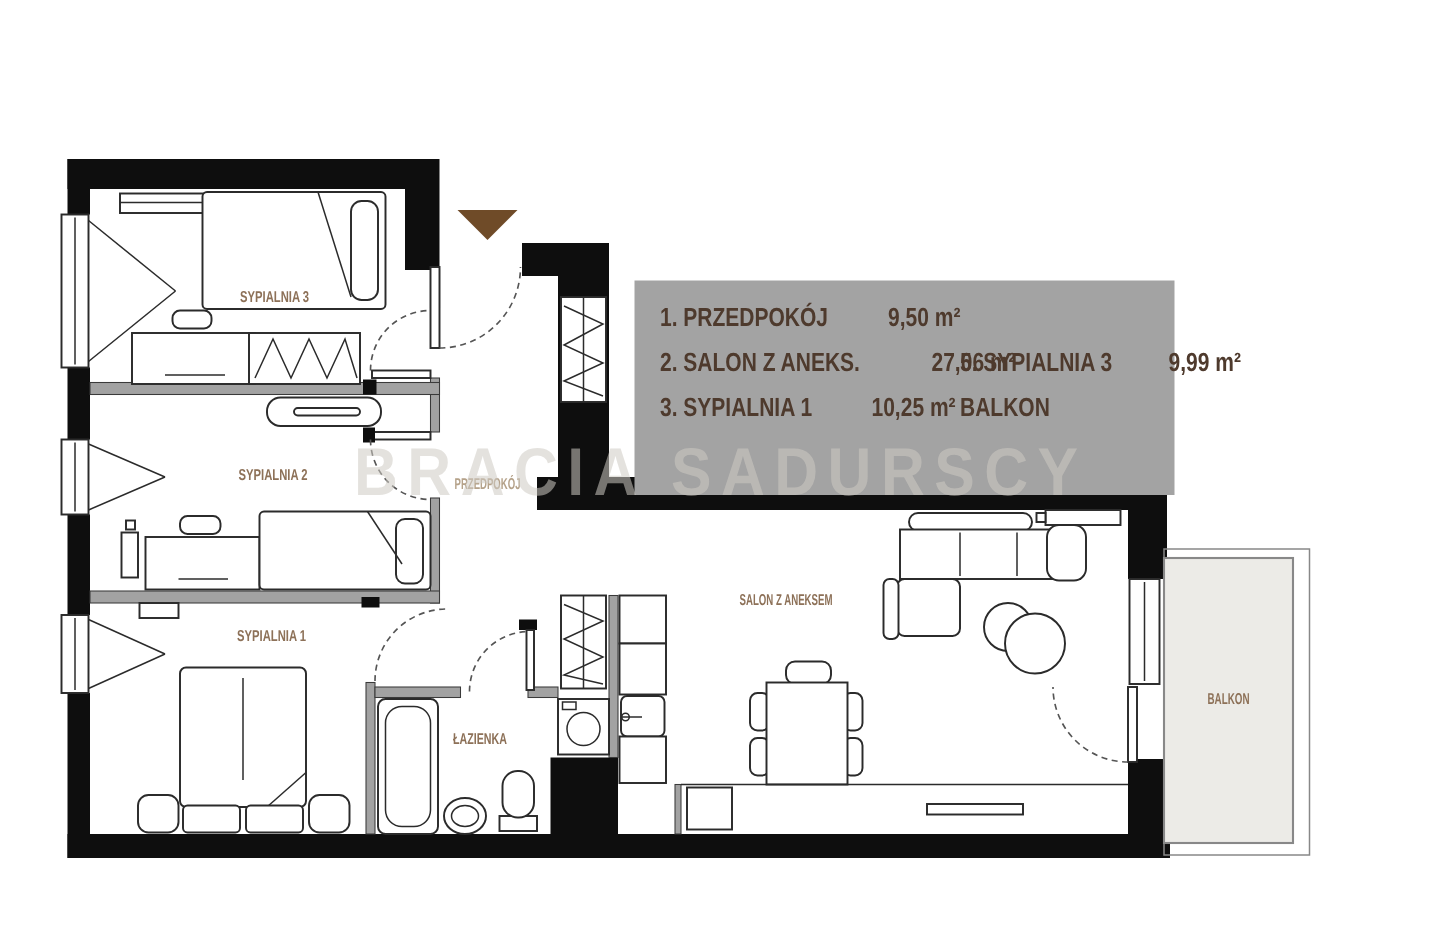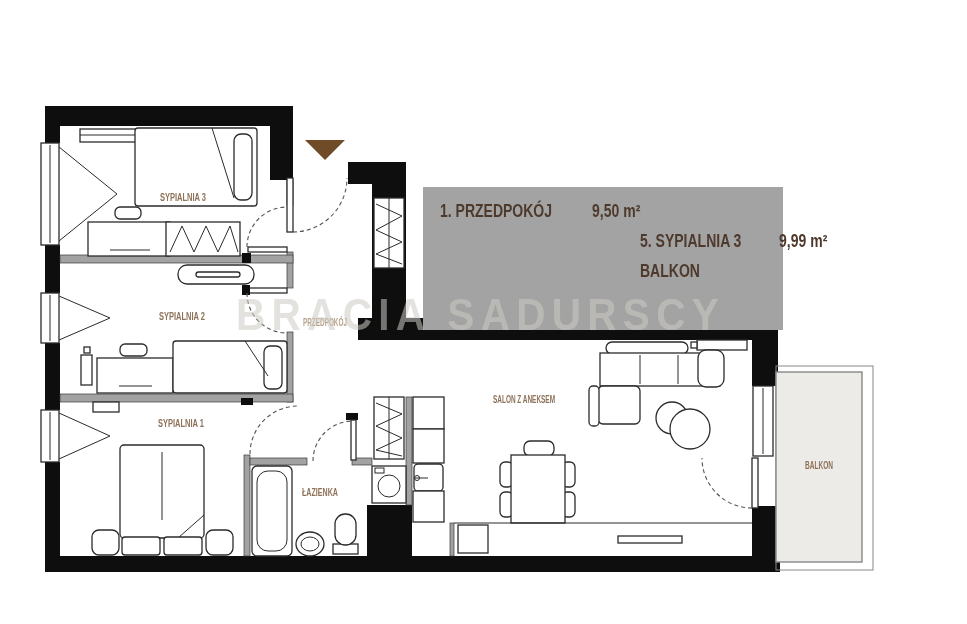--- a/index.html
+++ b/index.html
@@ -248,20 +248,28 @@
     </g>
   </svg>
 
   <div id="legend">
     <div class="l-grid">
       <div>
         <div class="l-row">
           <span class="l-name">1. PRZEDPOKÓJ</span>
           <span class="l-area">9,50 m²</span>
         </div>
+        <div class="l-row">
+          <span class="l-name">2. SALON Z ANEKS.</span>
+          <span class="l-area">27,06 m²</span>
+        </div>
+        <div class="l-row">
+          <span class="l-name">3. SYPIALNIA 1</span>
+          <span class="l-area">10,25 m²</span>
+        </div>
       </div>
       <div>
         <div class="l-spacer"></div>
         <div class="l-row">
           <span class="l-name">5. SYPIALNIA 3</span>
           <span class="l-area">9,99 m²</span>
         </div>
         <div class="l-row">
           <span class="l-name">BALKON</span>
           <span class="l-area"></span>

